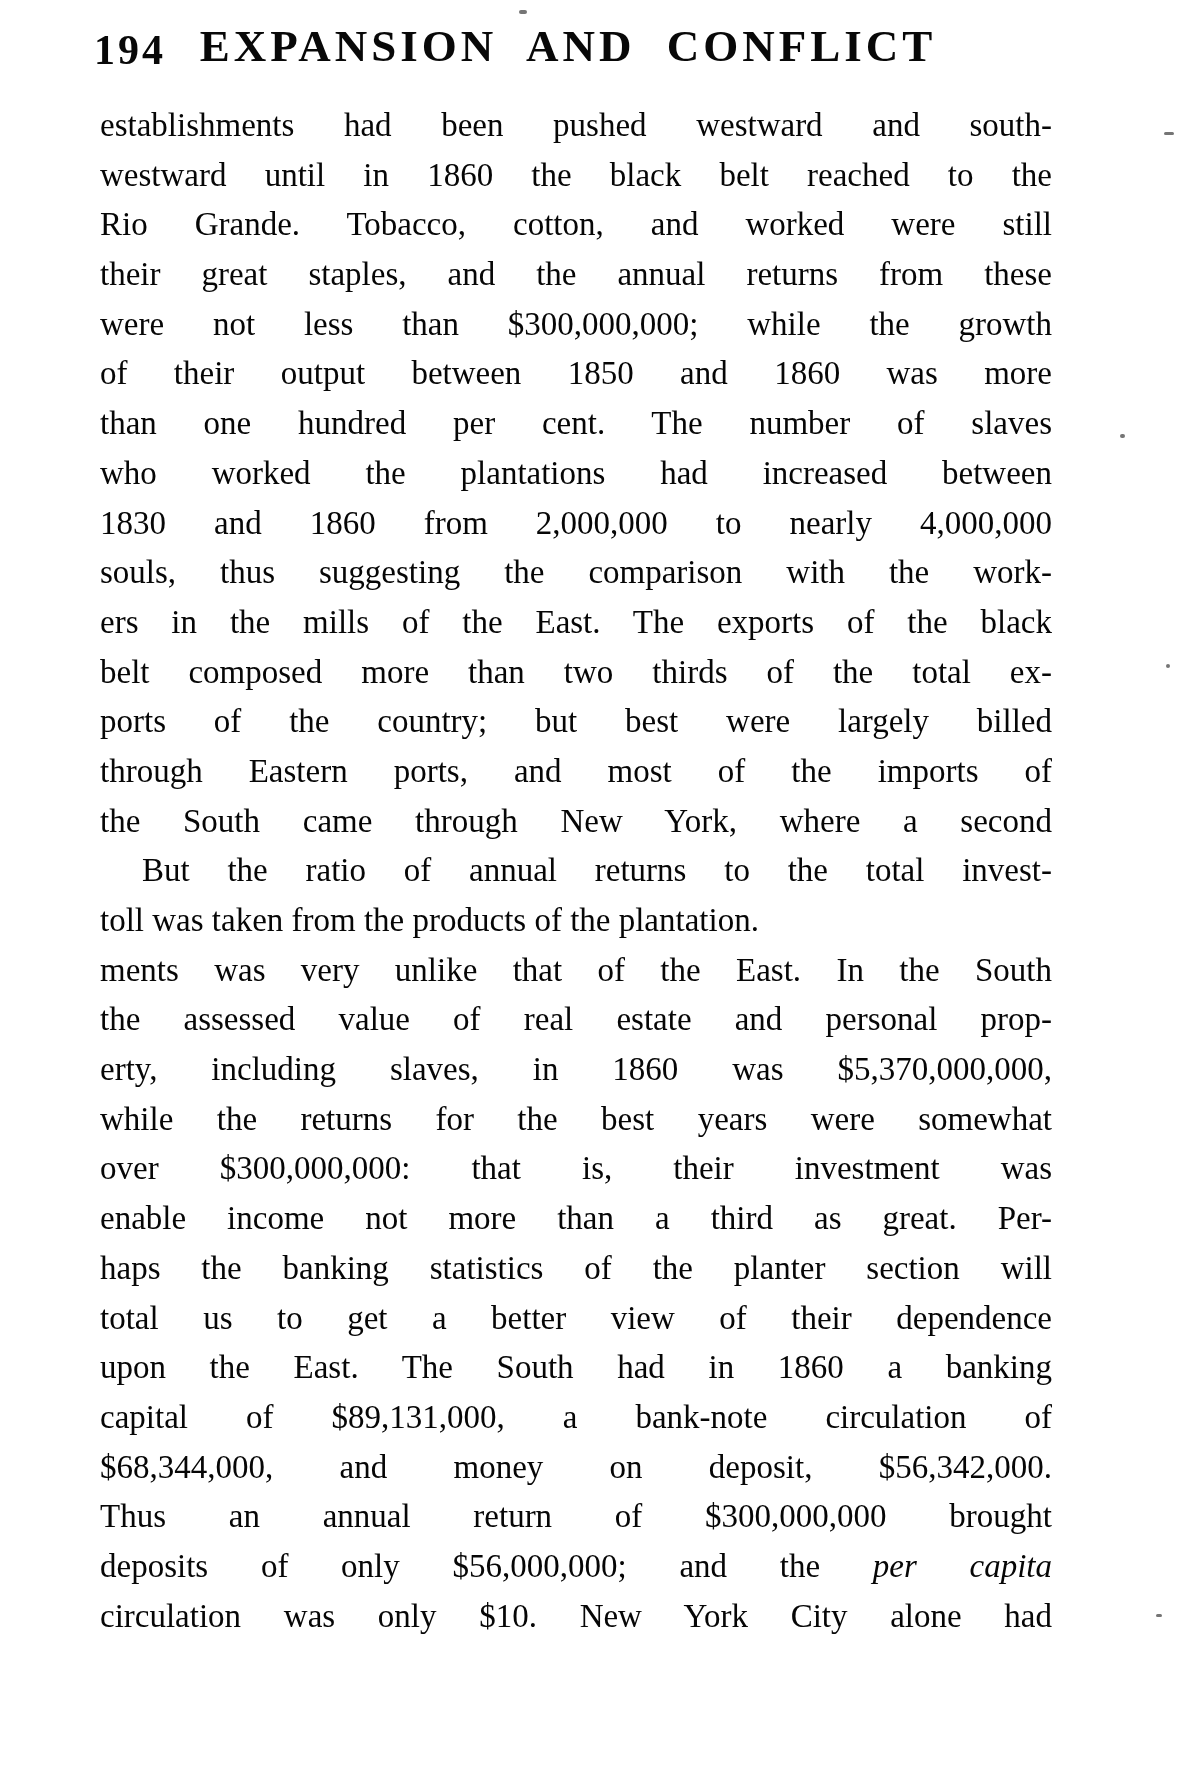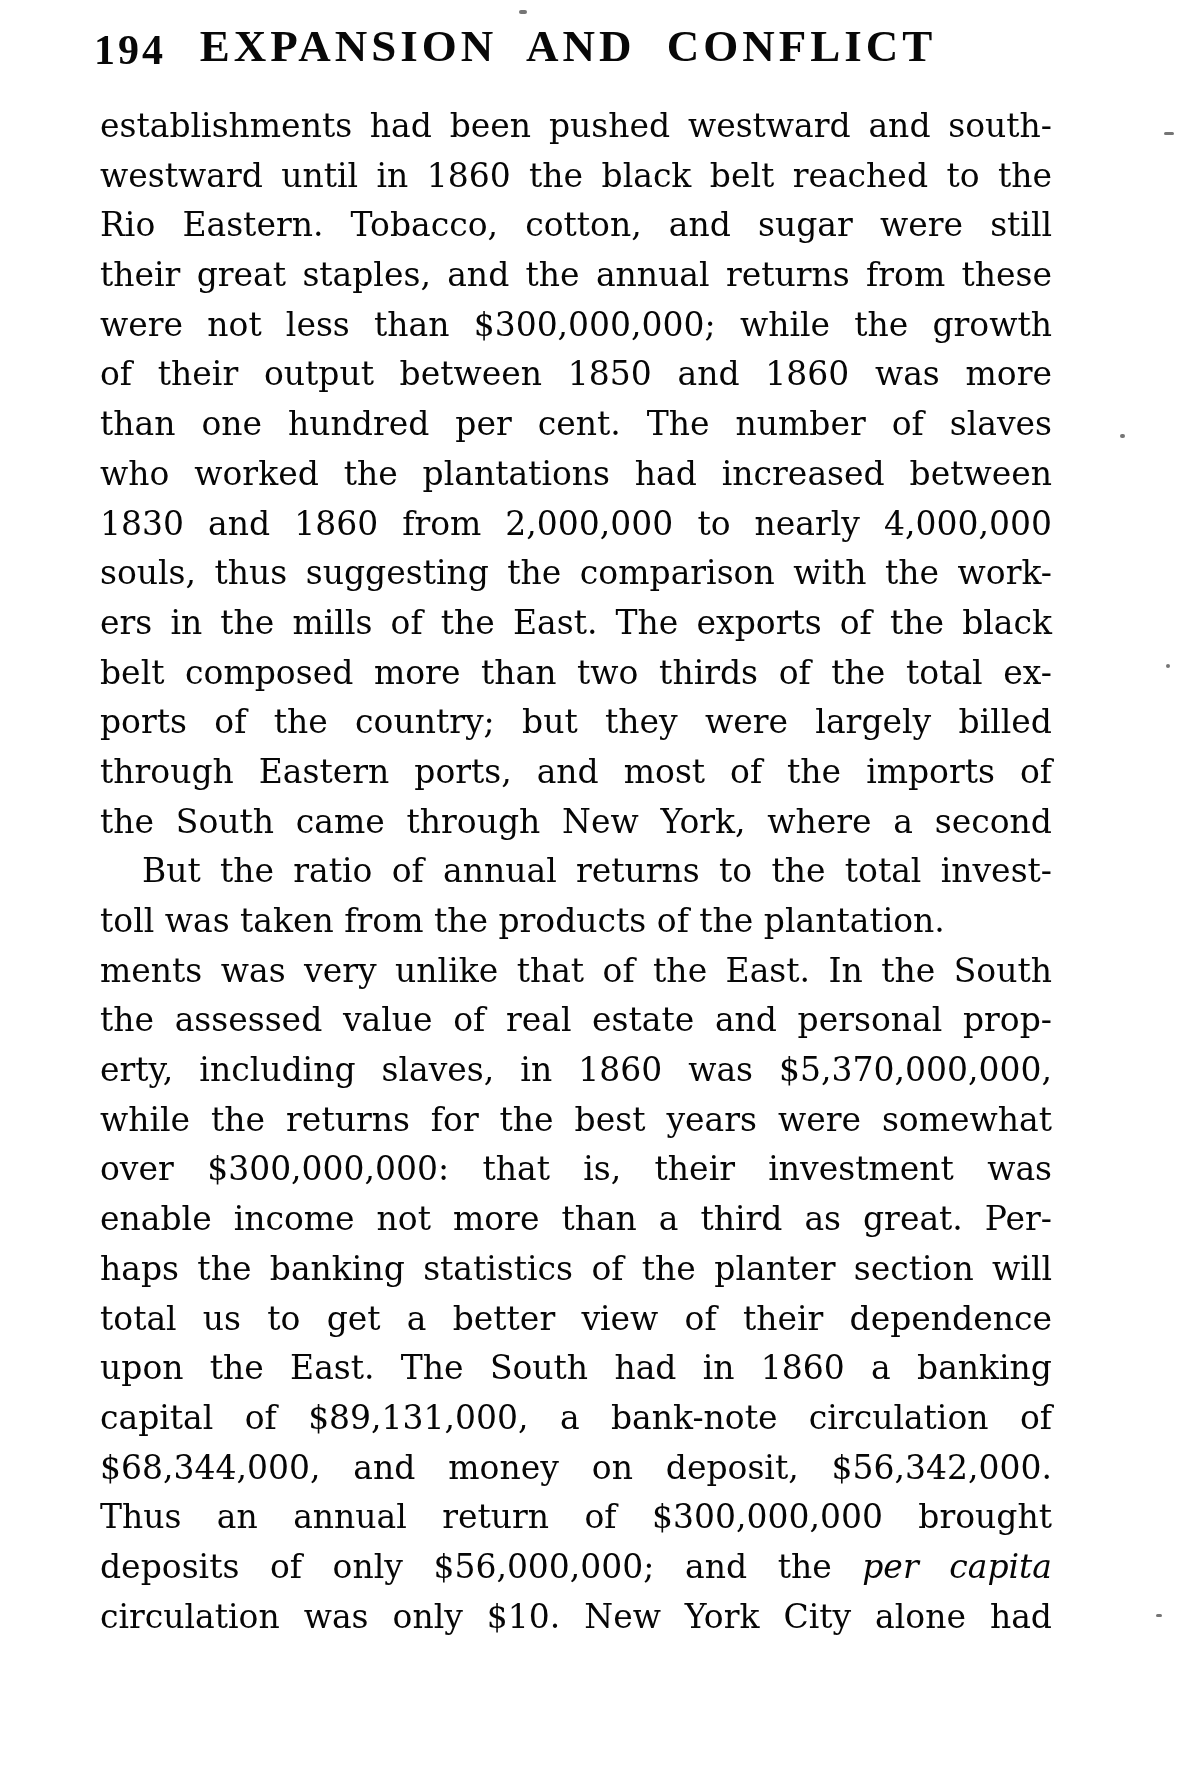--- a/index.html
+++ b/index.html
@@ -24,20 +24,21 @@
     display:block;text-align:center;
     font-family:"Liberation Serif", serif;
     font-weight:700;font-size:45px;
     letter-spacing:4px;word-spacing:16px;
     color:#080808;
     white-space:nowrap;
   }
   .text-block{
     position:absolute;top:101px;left:100px;width:952px;
     font-size:33px;
+    font-family:Liberation Serif, serif;
   }
   .line{
     text-align:justify;
     text-align-last:justify;
     line-height:49.7px;
     height:49.7px;
     white-space:normal;
   }
   .line.no-justify{text-align-last:left;}
   .line.indent{text-indent:42px;}
@@ -56,31 +57,31 @@
 
 <div class="page">
   <header class="running-head">
     <span class="page-num">194</span>
     <span class="head-title">EXPANSION AND CONFLICT</span>
   </header>
 
   <main class="text-block" id="text-block">
       <div class="line"><span>establishments had been pushed westward and south-</span></div>
       <div class="line"><span>westward until in 1860 the black belt reached to the</span></div>
-      <div class="line"><span>Rio Eastern. Tobacco, cotton, and sugar were still</span></div>
+      <div class="line"><span>Rio Grande. Tobacco, cotton, and worked were still</span></div>
       <div class="line"><span>their great staples, and the annual returns from these</span></div>
       <div class="line"><span>were not less than $300,000,000; while the growth</span></div>
       <div class="line"><span>of their output between 1850 and 1860 was more</span></div>
       <div class="line"><span>than one hundred per cent. The number of slaves</span></div>
       <div class="line"><span>who worked the plantations had increased between</span></div>
       <div class="line"><span>1830 and 1860 from 2,000,000 to nearly 4,000,000</span></div>
       <div class="line"><span>souls, thus suggesting the comparison with the work-</span></div>
       <div class="line"><span>ers in the mills of the East. The exports of the black</span></div>
       <div class="line"><span>belt composed more than two thirds of the total ex-</span></div>
-      <div class="line"><span>ports of the country; but they were largely billed</span></div>
+      <div class="line"><span>ports of the country; but best were largely billed</span></div>
       <div class="line"><span>through Eastern ports, and most of the imports of</span></div>
       <div class="line"><span>the South came through New York, where a second</span></div>
       <div class="line indent"><span>But the ratio of annual returns to the total invest-</span></div>
       <div class="line no-justify"><span>toll was taken from the products of the plantation.</span></div>
       <div class="line"><span>ments was very unlike that of the East. In the South</span></div>
       <div class="line"><span>the assessed value of real estate and personal prop-</span></div>
       <div class="line"><span>erty, including slaves, in 1860 was $5,370,000,000,</span></div>
       <div class="line"><span>while the returns for the best years were somewhat</span></div>
       <div class="line"><span>over $300,000,000: that is, their investment was</span></div>
       <div class="line"><span>enable income not more than a third as great. Per-</span></div>

